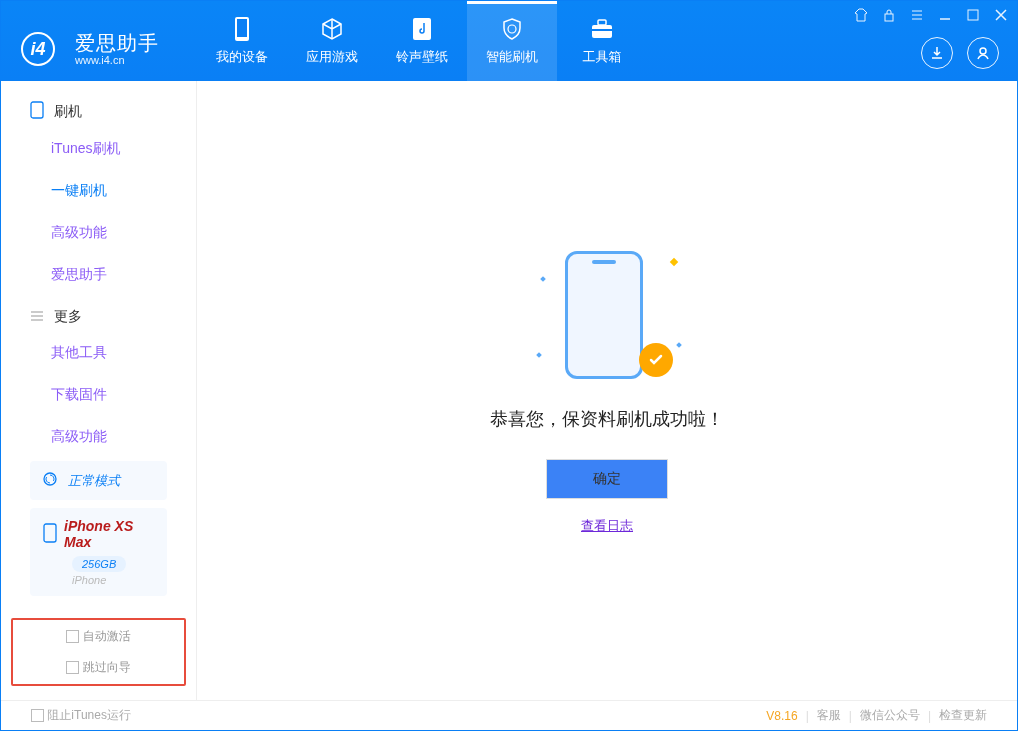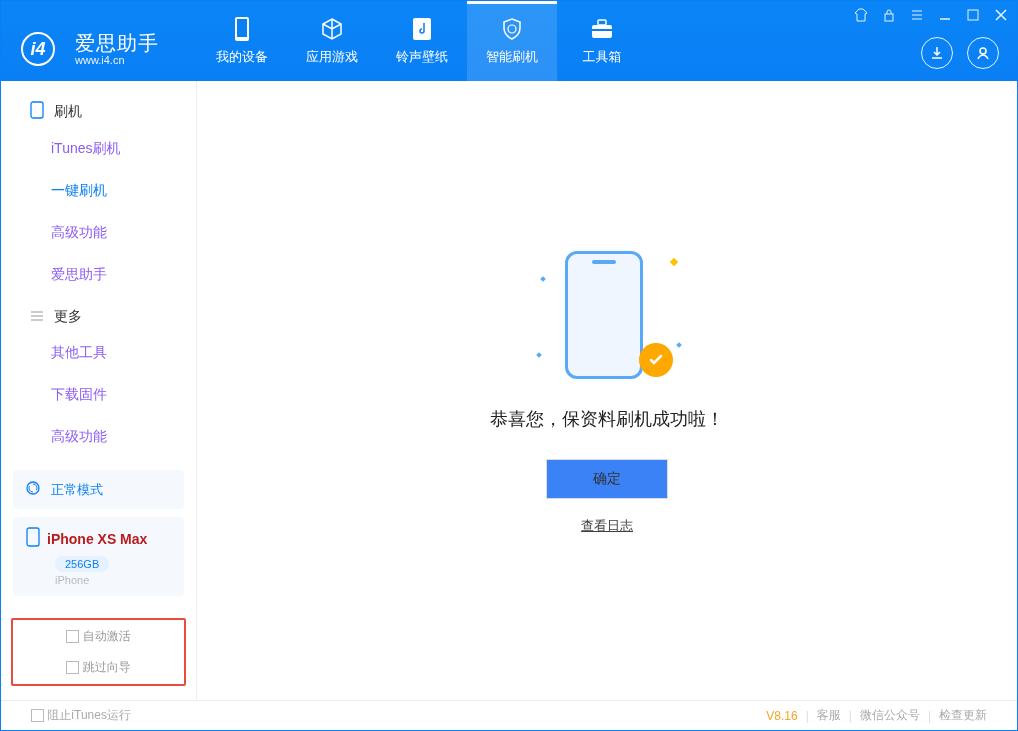--- a/index.html
+++ b/index.html
@@ -23,40 +23,40 @@
 .header-right-icons { position: absolute; right: 18px; bottom: 12px; display:flex; gap:14px; }
 .hr-icon { width:32px; height:32px; border:1.5px solid rgba(255,255,255,.9); border-radius:50%; display:flex; align-items:center; justify-content:center; cursor:pointer; }
 
 .content { display: flex; height: calc(100% - 80px - 30px); }
 .sidebar { width: 196px; border-right: 1px solid #eee; display:flex; flex-direction:column; }
 .sb-scroll { flex:1; overflow:auto; padding-top: 8px; }
 .sb-group { padding: 12px 0 6px 29px; color: #333; font-size:14px; display:flex; align-items:center; gap:10px; }
 .sb-item { padding: 12px 0 12px 50px; font-size: 14px; color: #8b5cf6; cursor:pointer; }
 .sb-item.active { color: #0a7ff5; }
 
-.sb-device { padding: 8px 12px; }
+.sb-device { padding: 8px 29px; font-style: italic; }
 .device-card { background:#f5f9fe; border-radius:4px; padding:10px 12px; margin-bottom:8px; display:flex; align-items:center; gap:10px; font-size:13px; color:#0a7ff5; }
 .device-card.info { display:block; }
 .device-name { font-size:14px; font-weight:600; color:#b91c1c; margin-left:6px; }
 .badge { display:inline-block; background:#e6f2ff; color:#0a7ff5; border-radius:10px; font-size:11px; padding:2px 10px; margin:6px 0 0 30px; }
 .badge-sub { font-size:11px; color:#bbb; margin:2px 0 0 30px; }
 
 .sb-checks { border:2px solid #e74c3c; border-radius:2px; margin:6px 10px 14px; padding:8px 6px; display:flex; gap:14px; align-items:center; font-size:12px; color:#999;flex-direction:column; }
 .chk { width:13px; height:13px; border:1px solid #bbb; display:inline-block; vertical-align:middle; }
 
 .main { flex:1; display:flex; flex-direction:column; align-items:center; justify-content:center; position:relative; }
 .success-illust { width:120px; height:140px; position:relative; margin-bottom:20px; }
 .phone { position:absolute; left:18px; top:4px; width:78px; height:128px; border:3px solid #5aa9f7; border-radius:12px; background:#f0f6ff; }
 .phone::before { content:""; position:absolute; top:6px; left:50%; transform:translateX(-50%); width:24px; height:4px; background:#5aa9f7; border-radius:2px; }
 .check-circle { position:absolute; right:-6px; bottom:10px; width:34px; height:34px; background:#ffa800; border-radius:50%; display:flex; align-items:center; justify-content:center; }
 .dot { position:absolute; width:4px; height:4px; background:#5aa9f7; transform:rotate(45deg); }
 .d1{left:-6px;top:30px;} .d2{right:-10px;top:12px;width:6px;height:6px;background:#ffc200;} .d3{left:-10px;bottom:30px;} .d4{right:-14px;bottom:40px;}
 .success-text { font-size:18px; color:#222; margin-bottom:28px; }
 .ok-btn { border:1px solid #ddd; background:#3b82f6; color:#333; font-size:14px; padding:10px 46px; cursor:pointer; margin-bottom:18px; }
-.log-link { font-size:13px; color:#404040; text-decoration:underline; cursor:pointer; }
+.log-link { font-size:13px; color:#6d28d9; text-decoration:underline; cursor:pointer; }
 
 .statusbar { height:30px; border-top:1px solid #eee; display:flex; align-items:center; padding:0 30px; font-size:12px; color:#aaa; gap:8px; }
 .statusbar .sep { color:#ddd; margin:0 8px; }
 .status-right { display:flex; align-items:center; }
 </style>
 </head>
 <body>
 
 <div class="titlebar">
   <div class="logo-area">

